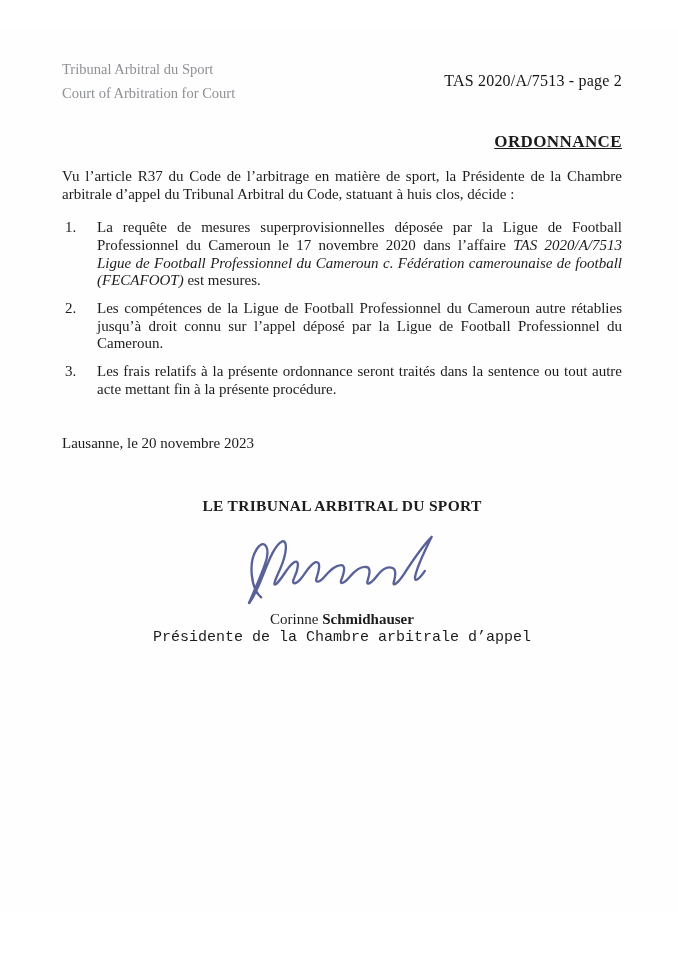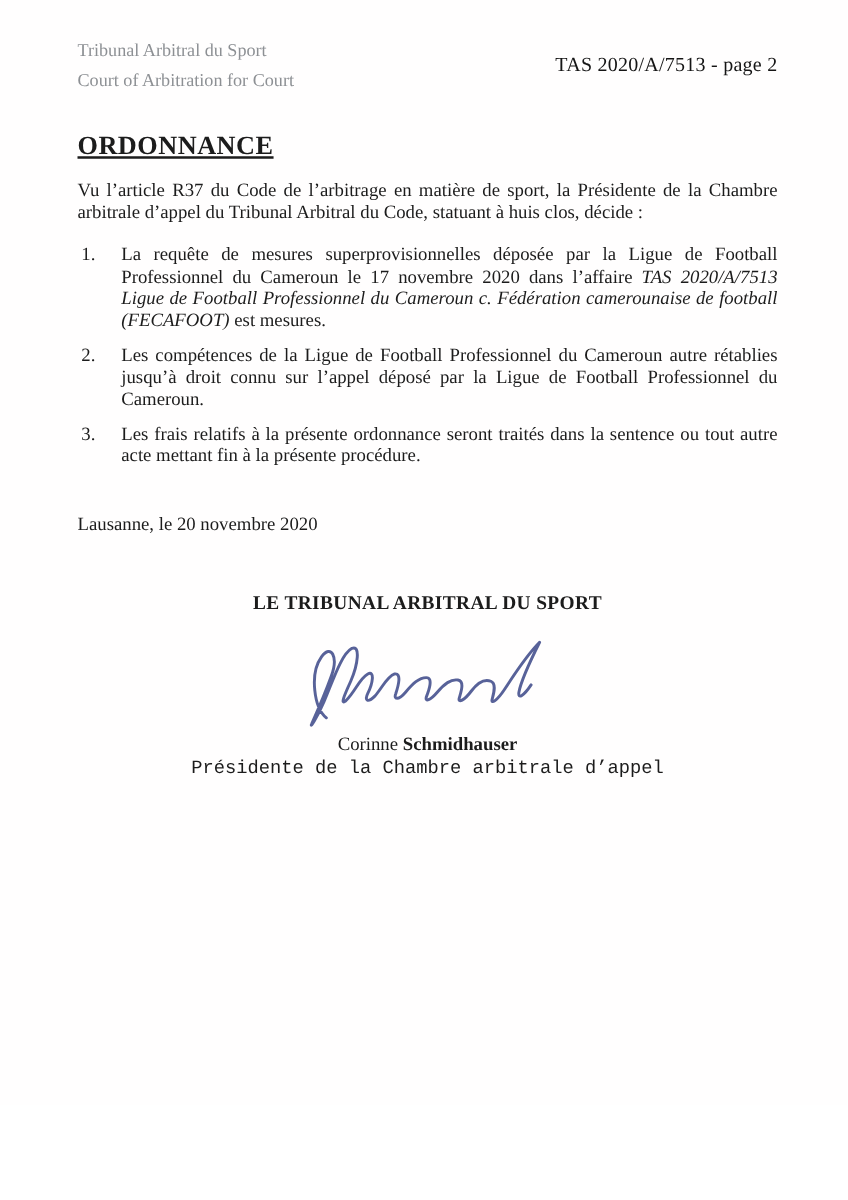--- a/index.html
+++ b/index.html
@@ -12,44 +12,45 @@
     width: 678px;
     height: 884px;
     background: #fffefe;
     font-family: "Liberation Serif", "DejaVu Serif", serif;
     color: #1c1c1c;
     font-size: 15px;
     line-height: 1.18;
     overflow: hidden;
     box-sizing: border-box;
     padding: 30px 56px 0 62px;
+    margin-top: 28px;
   }
   .doc-header {
     display: flex;
     justify-content: space-between;
     align-items: center;
     margin-bottom: 20px;
   }
   .org-block {
     color: #8d9094;
     font-size: 14.5px;
     line-height: 1.65;
   }
   .case-ref {
     color: #151515;
     font-size: 16px;
     letter-spacing: 0.2px;
     white-space: nowrap;
   }
   .doc-title {
-    text-align: left;
+    text-align: right;
     font-weight: bold;
     text-decoration: underline;
     letter-spacing: 0.4px;
-    font-size: 21px;
+    font-size: 17px;
     margin: 26px 0 16px 0;
   }
   .paragraph {
     text-align: justify;
     margin: 0 0 12px 0;
   }
   .ordered-list {
     margin-top: 16px;
   }
   .list-item {
@@ -121,21 +122,21 @@
       <span class="list-text"><span>Les compétences de la Ligue de Football Professionnel du Cameroun autre rétablies jusqu’à droit connu sur l’appel déposé par la Ligue de Football Professionnel du Cameroun.</span><span class="italic"></span><span></span></span>
     </div>
 
     <div class="list-item">
       <span class="list-number">3.</span>
       <span class="list-text"><span>Les frais relatifs à la présente ordonnance seront traités dans la sentence ou tout autre acte mettant fin à la présente procédure.</span><span class="italic"></span><span></span></span>
     </div>
 
   </div>
 
-  <p class="paragraph date-line">Lausanne, le 20 novembre 2020</p>
+  <p class="paragraph date-line">Lausanne, le 20 novembre 2023</p>
 
   <div class="signing-org">LE TRIBUNAL ARBITRAL DU SPORT</div>
 
   <div class="signature-wrap">
     <svg width="206" height="78" viewBox="0 0 210 80" aria-hidden="true">
       <path d="M 22 70
                C 12 62, 8 34, 18 20
                C 26 9, 32 20, 26 36
                C 21 50, 14 66, 10 75
                C 8 79, 14 71, 20 57

